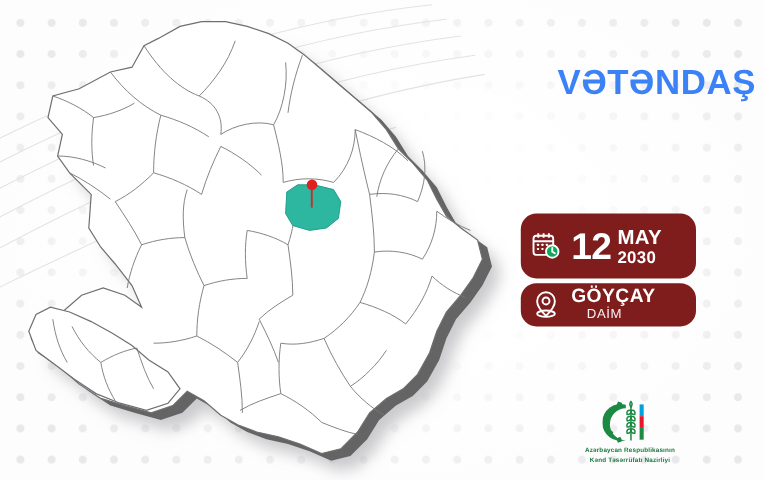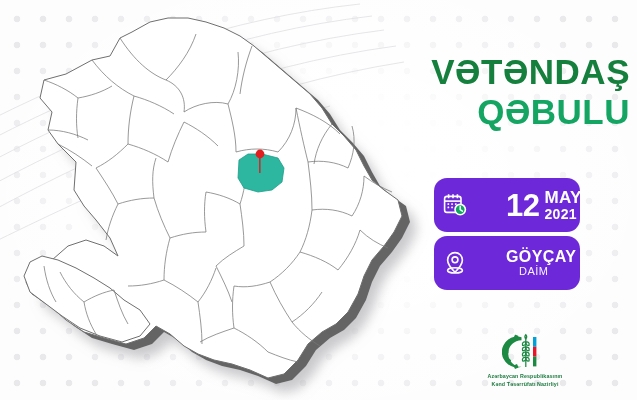--- a/index.html
+++ b/index.html
@@ -34,43 +34,42 @@
 
   
   .headline{
     position:absolute;left:404px;top:55px;width:226px;
     text-align:right;
     line-height:0.98;
     user-select:none;
   }
   .head-1{
     display:block;
-    font-size:35px;font-weight:bold;letter-spacing:0.5px;
-    color:#15803d;
+    font-size:29px;font-weight:bold;letter-spacing:0.5px;
+    color:#3b82f6;
     white-space:nowrap;
   }
   .head-2{
     display:block;
     margin-top:6px;
     font-size:35px;font-weight:bold;letter-spacing:0.5px;
     color:#14a563;
     white-space:nowrap;
   }
 
   
   .badge{
     position:absolute;
-    background:#6d28d9;
+    background:#7f1d1d;
     border-radius:13px;
     display:flex;align-items:center;
     color:#ffffff;
-    gap:30px;
   }
   .badge-date{left:434px;top:178px;width:146px;height:54px;}
-  .badge-loc {left:434px;top:236px;width:146px;height:54px;}
+  .badge-loc {left:434px;top:236px;width:146px;height:36px;}
 
   .badge-ico{
     width:42px;flex:0 0 42px;
     display:flex;align-items:center;justify-content:center;
   }
   .badge-body{display:flex;align-items:center;}
 
   .day{
     font-size:31px;font-weight:bold;line-height:1;
     letter-spacing:-0.5px;
@@ -225,21 +224,20 @@
 
       <g>
         <rect x="259" y="155" width="1.6" height="18" fill="#c23030"></rect>
         <circle cx="260" cy="154" r="4.4" fill="#e02020"></circle>
       </g>
     </svg>
   </div>
 
   <div class="headline">
     <span class="head-1">VƏTƏNDAŞ</span>
-    <span class="head-2">QƏBULU</span>
   </div>
 
   <div class="badge badge-date">
     <div class="badge-ico">
       <svg width="26" height="26" viewBox="0 0 26 26" fill="none" stroke="#ffffff" stroke-width="1.6">
         <rect x="2.6" y="4.4" width="16.4" height="16" rx="2.4"></rect>
         <path d="M2.6 9.1 H19"></path>
         <path d="M6.6 2.3 V6.2 M11 2.3 V6.2 M15.4 2.3 V6.2"></path>
         <g stroke="none" fill="#ffffff">
           <rect x="5.5" y="11.2" width="1.7" height="1.7" rx="0.4"></rect>
@@ -249,21 +247,21 @@
           <rect x="9.2" y="14.6" width="1.7" height="1.7" rx="0.4"></rect>
         </g>
         <circle cx="18.2" cy="17.6" r="5.2" fill="#10a861" stroke="#ffffff" stroke-width="1.6"></circle>
         <path d="M18.2 14.6 V17.7 L20.4 19.1" stroke="#ffffff" stroke-width="1.5" stroke-linecap="round"></path>
       </svg>
     </div>
     <div class="badge-body">
       <span class="day">12</span>
       <span class="monthyear">
         <span class="mon">MAY</span>
-        <span class="yr">2021</span>
+        <span class="yr">2030</span>
       </span>
     </div>
   </div>
 
   <div class="badge badge-loc">
     <div class="badge-ico">
       <svg width="26" height="26" viewBox="0 0 26 26" fill="none" stroke="#ffffff" stroke-width="1.6">
         <path d="M13 2.6 C8.9 2.6 5.6 5.9 5.6 10 C5.6 15 13 22.2 13 22.2 C13 22.2 20.4 15 20.4 10 C20.4 5.9 17.1 2.6 13 2.6 Z"></path>
         <circle cx="13" cy="9.8" r="2.9"></circle>
         <ellipse cx="13" cy="20.4" rx="7.4" ry="2.6"></ellipse>

